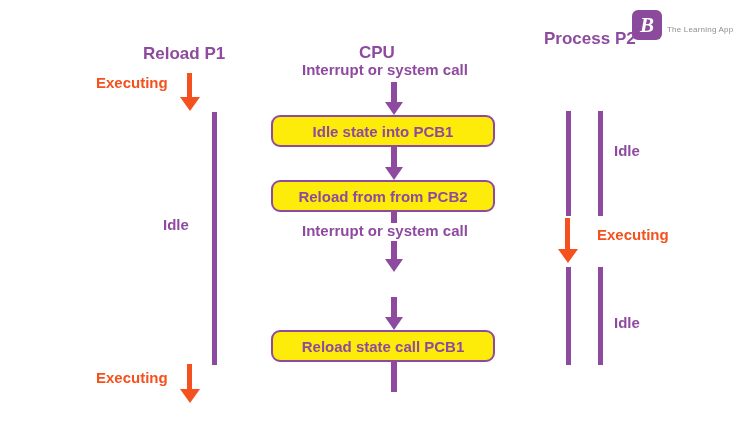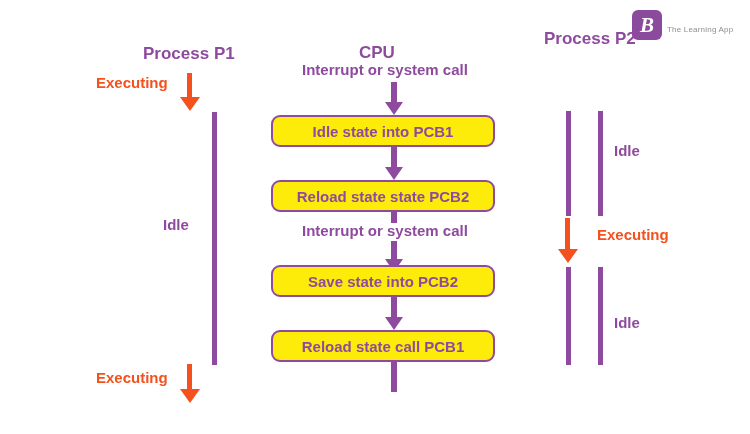--- a/index.html
+++ b/index.html
@@ -155,21 +155,21 @@
 
   <div class="logo">
     <div class="logo-mark">
       <span class="b-glyph">B</span>
     </div>
     <div class="logo-text">
       <span class="logo-sub">The Learning App</span>
     </div>
   </div>
 
-  <div class="lbl heading purple" style="left:143px; top:45px;">Process P1</div>
+  <div class="lbl heading purple" style="left:143px; top:45px;">Reload P1</div>
 
   <div class="lbl subheading orange" style="left:96px; top:75px;">Executing</div>
   <div class="oarrow" style="left:180px; top:73px; height:38px;">
     <div class="shaft" style="height:26px;"></div>
     <div class="head" style="top:24px;"></div>
   </div>
 
   <div class="vbar" style="left:212px; top:112px; height:253px;"></div>
 
   <div class="lbl subheading purple" style="left:163px; top:217px;">Idle</div>
@@ -189,32 +189,31 @@
     <div class="head" style="top:20px;"></div>
   </div>
 
   <div class="pbox" style="top:115px;">Idle state into PCB1</div>
 
   <div class="parrow" style="left:385px; top:147px; height:33px;">
     <div class="shaft" style="height:22px;"></div>
     <div class="head" style="top:20px;"></div>
   </div>
 
-  <div class="pbox" style="top:180px;">Reload state state PCB2</div>
+  <div class="pbox" style="top:180px;">Reload from from PCB2</div>
 
   <div class="vbar" style="left:391px; top:212px; height:11px; width:6px;"></div>
 
   <div class="lbl subheading purple" style="left:302px; top:223px;">Interrupt or system call</div>
 
   <div class="parrow" style="left:385px; top:241px; height:31px;">
     <div class="shaft" style="height:20px;"></div>
     <div class="head" style="top:18px;"></div>
   </div>
 
-  <div class="pbox" style="top:265px;">Save state into PCB2</div>
 
   <div class="parrow" style="left:385px; top:297px; height:33px;">
     <div class="shaft" style="height:22px;"></div>
     <div class="head" style="top:20px;"></div>
   </div>
 
   <div class="pbox" style="top:330px;">Reload state call PCB1</div>
 
   <div class="vbar" style="left:391px; top:362px; height:30px; width:6px;"></div>
 

